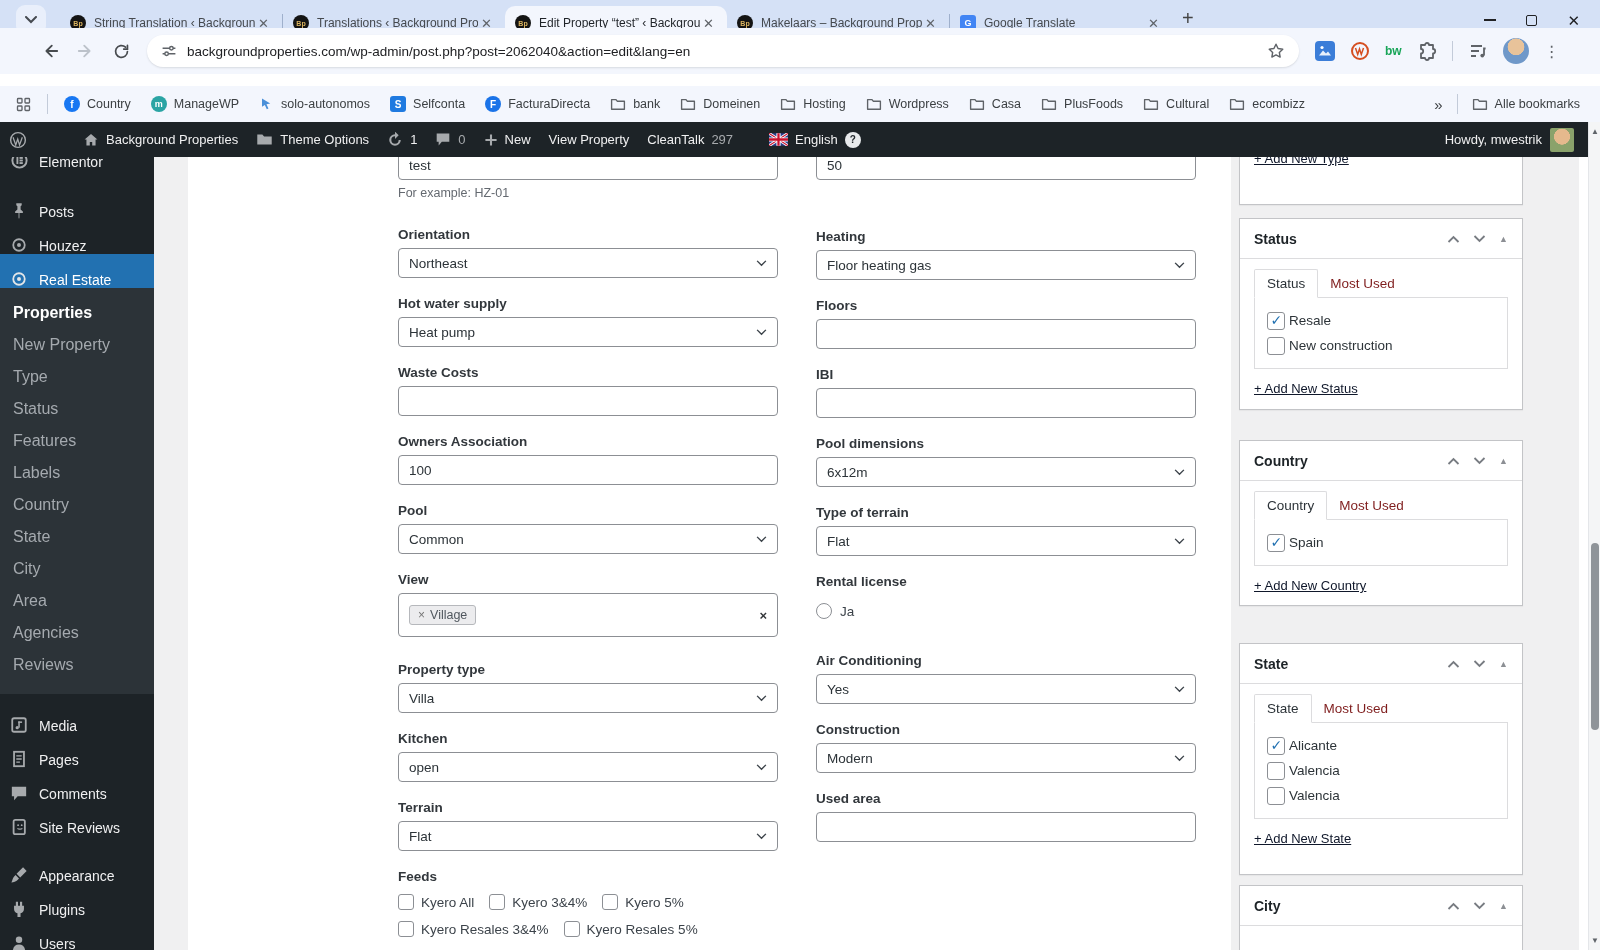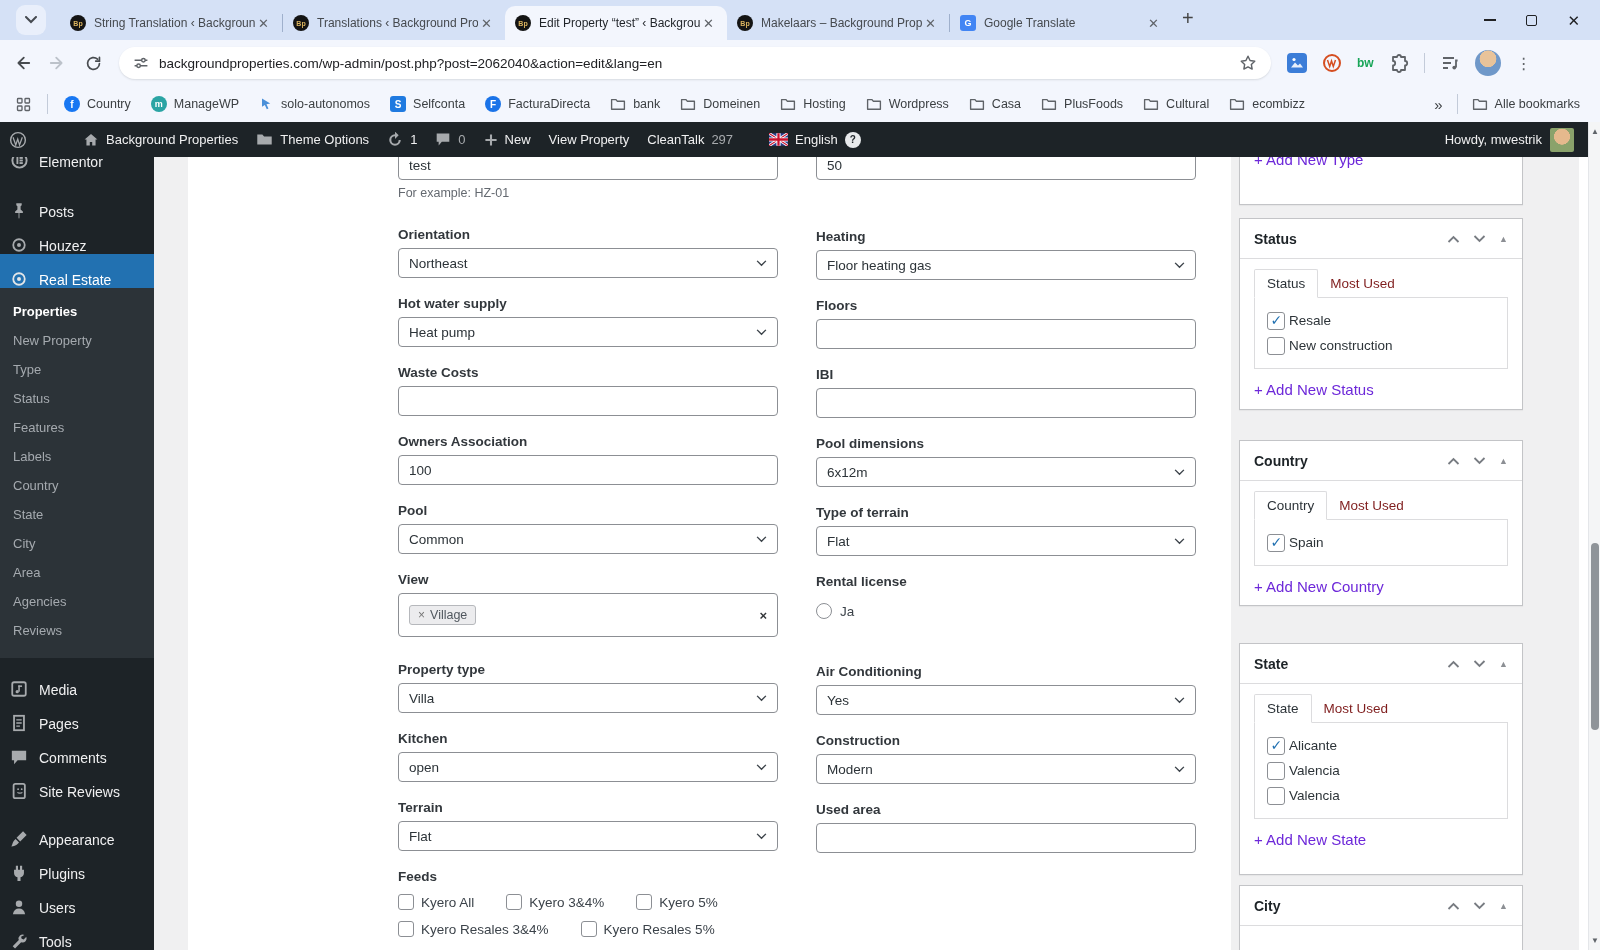--- a/index.html
+++ b/index.html
@@ -18,21 +18,21 @@
   .fav{width:16px;height:16px;border-radius:50%;margin-right:8px;flex:0 0 16px;display:flex;align-items:center;justify-content:center;font-weight:bold}
   .fav-bp{background:#141414;color:#d9b25e;font-size:7px}
   .fav-gt{background:#4285f4;color:#fff;font-size:9px;border-radius:3px}
   .newtab{align-self:center;font-size:20px;color:#444;padding:0 14px 4px 10px}
   .win{margin-left:auto;align-self:center;display:flex;align-items:center;gap:30px;padding-right:20px;color:#202124}
   .w-min{width:12px;height:2px;background:#202124}
   .w-max{width:11px;height:11px;border:1.5px solid #202124;border-radius:2px}
   .w-close{font-size:15px;line-height:1}
 
   
-  .toolbar{position:absolute;top:40px;left:0;width:1600px;height:46px;background:#f3f6fd;display:flex;align-items:center;padding:0 4px}
+  .toolbar{position:absolute;top:28px;left:0;width:1600px;height:46px;background:#f3f6fd;display:flex;align-items:center;padding:0 32px}
   .nav-ic{padding:0 9px}
   .urlbar{width:1152px;height:32px;margin-left:8px;background:#fff;border-radius:16px;display:flex;align-items:center;padding:0 14px;box-shadow:0 1px 2px rgba(60,64,67,.15)}
   .url-text{flex:1;margin-left:10px;font-size:13.5px;color:#202124;white-space:nowrap;overflow:hidden}
   .exts{display:flex;align-items:center;gap:15px;margin-left:16px}
   .ext-bw{color:#18a558;font-weight:bold;font-size:12px}
   .sep-v{width:1px;height:20px;background:#c3cbd9}
   .avatar{width:26px;height:26px;border-radius:50%;background:radial-gradient(circle at 50% 34%,#e8c39a 0 38%,#6f98c9 40%)}
   .kebab{font-size:16px;color:#5f6368;letter-spacing:0}
 
   
@@ -51,21 +51,21 @@
   .helpq{width:16px;height:16px;border-radius:50%;background:#e8eaec;color:#23282d;font-size:10px;font-weight:bold;display:flex;align-items:center;justify-content:center}
 
   
   .wpside{position:absolute;top:157px;left:0;width:163px;bottom:0;background:#1d2327;color:#f0f0f1;font-size:14px;overflow:hidden}
   .mi{height:34px;display:flex;align-items:flex-end;gap:10px;padding:0 10px}
   .mi.partial{height:28px;margin-top:-15px}
   .mi.blue{background:#2271b1;color:#fff;position:relative}
   .mi.blue::after{content:"";position:absolute;right:-1px;top:50%;transform:translateY(-50%);border:9px solid transparent;border-right:9px solid #101517}
   .mi .ic{width:19px;flex:0 0 19px}
   .submenu{background:#2c3338;padding:9px 0 13px}
-  .smi{padding:7px 12px 7px 13px;font-size:13px;color:#a5aaaf}
+  .smi{padding:7px 12px 7px 13px;font-size:16px;color:#a5aaaf}
   .smi.current{color:#fff;font-weight:bold}
   .gap-group{margin-top:14px}
 
   
   .content{position:absolute;top:157px;left:154px;width:1425px;bottom:0;background:#f0f0f1;overflow:hidden}
   .panel{position:absolute;left:34px;top:0;bottom:0;width:1043px;background:#fff}
   .col{position:absolute;top:0;width:380px}
   .col-l{left:210px}.col-r{left:628px}
   .f{margin-bottom:18px}
   .f > label{display:block;font-size:13.5px;font-weight:bold;color:#32373c;line-height:16px;margin-bottom:5px}
@@ -73,42 +73,42 @@
   .ctl .chev{margin-left:auto}
   .f-first{margin-bottom:27px}
   .f-first .ctl,.f-first-r .ctl{margin-top:-7px}
   .f-first-r{margin-bottom:49px}
   .help{font-size:12.5px;color:#646970;margin-top:6px}
   .f-tall{margin-bottom:25px}
   .ctl-tags{height:44px;align-items:center}
   .chip{display:inline-flex;align-items:center;gap:5px;background:#ececee;border:1px solid #b6b8bc;border-radius:3px;padding:2px 8px;font-size:12.5px;color:#50575e}
   .chip .chip-x{color:#777;font-size:12px}
   .clear-x{margin-left:auto;color:#33363a;font-size:13px;font-weight:bold}
-  .f-rental{margin-bottom:45px}
+  .f-rental{margin-bottom:34px}
   .radio-row{display:flex;align-items:flex-end;gap:8px;height:24px;font-size:13.5px;color:#3c434a}
   .radio{width:16px;height:16px;border:1px solid #8c8f94;border-radius:50%;background:#fff}
-  .feeds-row{display:flex;align-items:center;gap:32px;margin-top:3px;font-size:13.5px;color:#3c434a}
+  .feeds-row{display:flex;align-items:center;gap:15px;margin-top:3px;font-size:13.5px;color:#3c434a}
   .fx{display:flex;align-items:center;gap:7px;height:24px}
   .cb{width:16px;height:16px;border:1px solid #8c8f94;border-radius:3px;background:#fff;flex:0 0 16px}
 
   
   .pbox{position:absolute;left:1085px;width:284px;background:#fff;border:1px solid #c3c4c7;box-shadow:0 1px 1px rgba(0,0,0,.04)}
   .pbox-h{display:flex;align-items:center;gap:13px;padding:0 14px;height:40px;font-size:14px;font-weight:bold;color:#1d2327;border-bottom:1px solid #dcdcde}
   .pbox-h .sp{flex:1}
   .tri{color:#8c8f94;font-size:9px}
   .pbox-b{padding:10px 14px 12px}
   .cat-tabs{display:flex;align-items:flex-end;position:relative;z-index:2}
   .cat-tab{padding:6px 12px;font-size:13.5px;color:#2c3338}
   .cat-tab.on{background:#fff;border:1px solid #dcdcde;border-bottom:1px solid #fff;margin-bottom:-1px;border-radius:2px 2px 0 0}
   .cat-tab.link{color:#7f1d1d}
   .chk-panel{border:1px solid #dcdcde;padding:10px 12px;background:#fff}
   .chk-row{display:flex;align-items:center;gap:4px;height:25px;font-size:13.5px;color:#2c3338}
   .cbx{width:18px;height:18px;border:1px solid #8c8f94;border-radius:3px;background:#fff;position:relative;flex:0 0 18px}
   .cbx.checked::after{content:"✓";position:absolute;left:2.5px;top:-1px;color:#2271b1;font-weight:bold;font-size:14px}
-  .addlink{display:inline-block;margin-top:12px;font-size:15px;color:#6d28d9;}
+  .addlink{display:inline-block;margin-top:12px;font-size:13px;color:#0f172a;text-decoration:underline}
   .box-type{top:-62px;height:110px}
   .box-type .addlink{margin:55px 0 0 14px}
   .box-status{top:61px;height:192px}
   .box-country{top:283px;height:166px}
   .box-state{top:486px;height:232px}
   .box-city{top:728px;height:200px}
 
   
   .scroll{position:absolute;right:0;top:122px;bottom:0;width:12px;background:#f4f5f6;border-left:1px solid #e4e6e9}
   .s-arrow{position:absolute;left:0;width:12px;text-align:center;color:#5f6469;font-size:8px}

